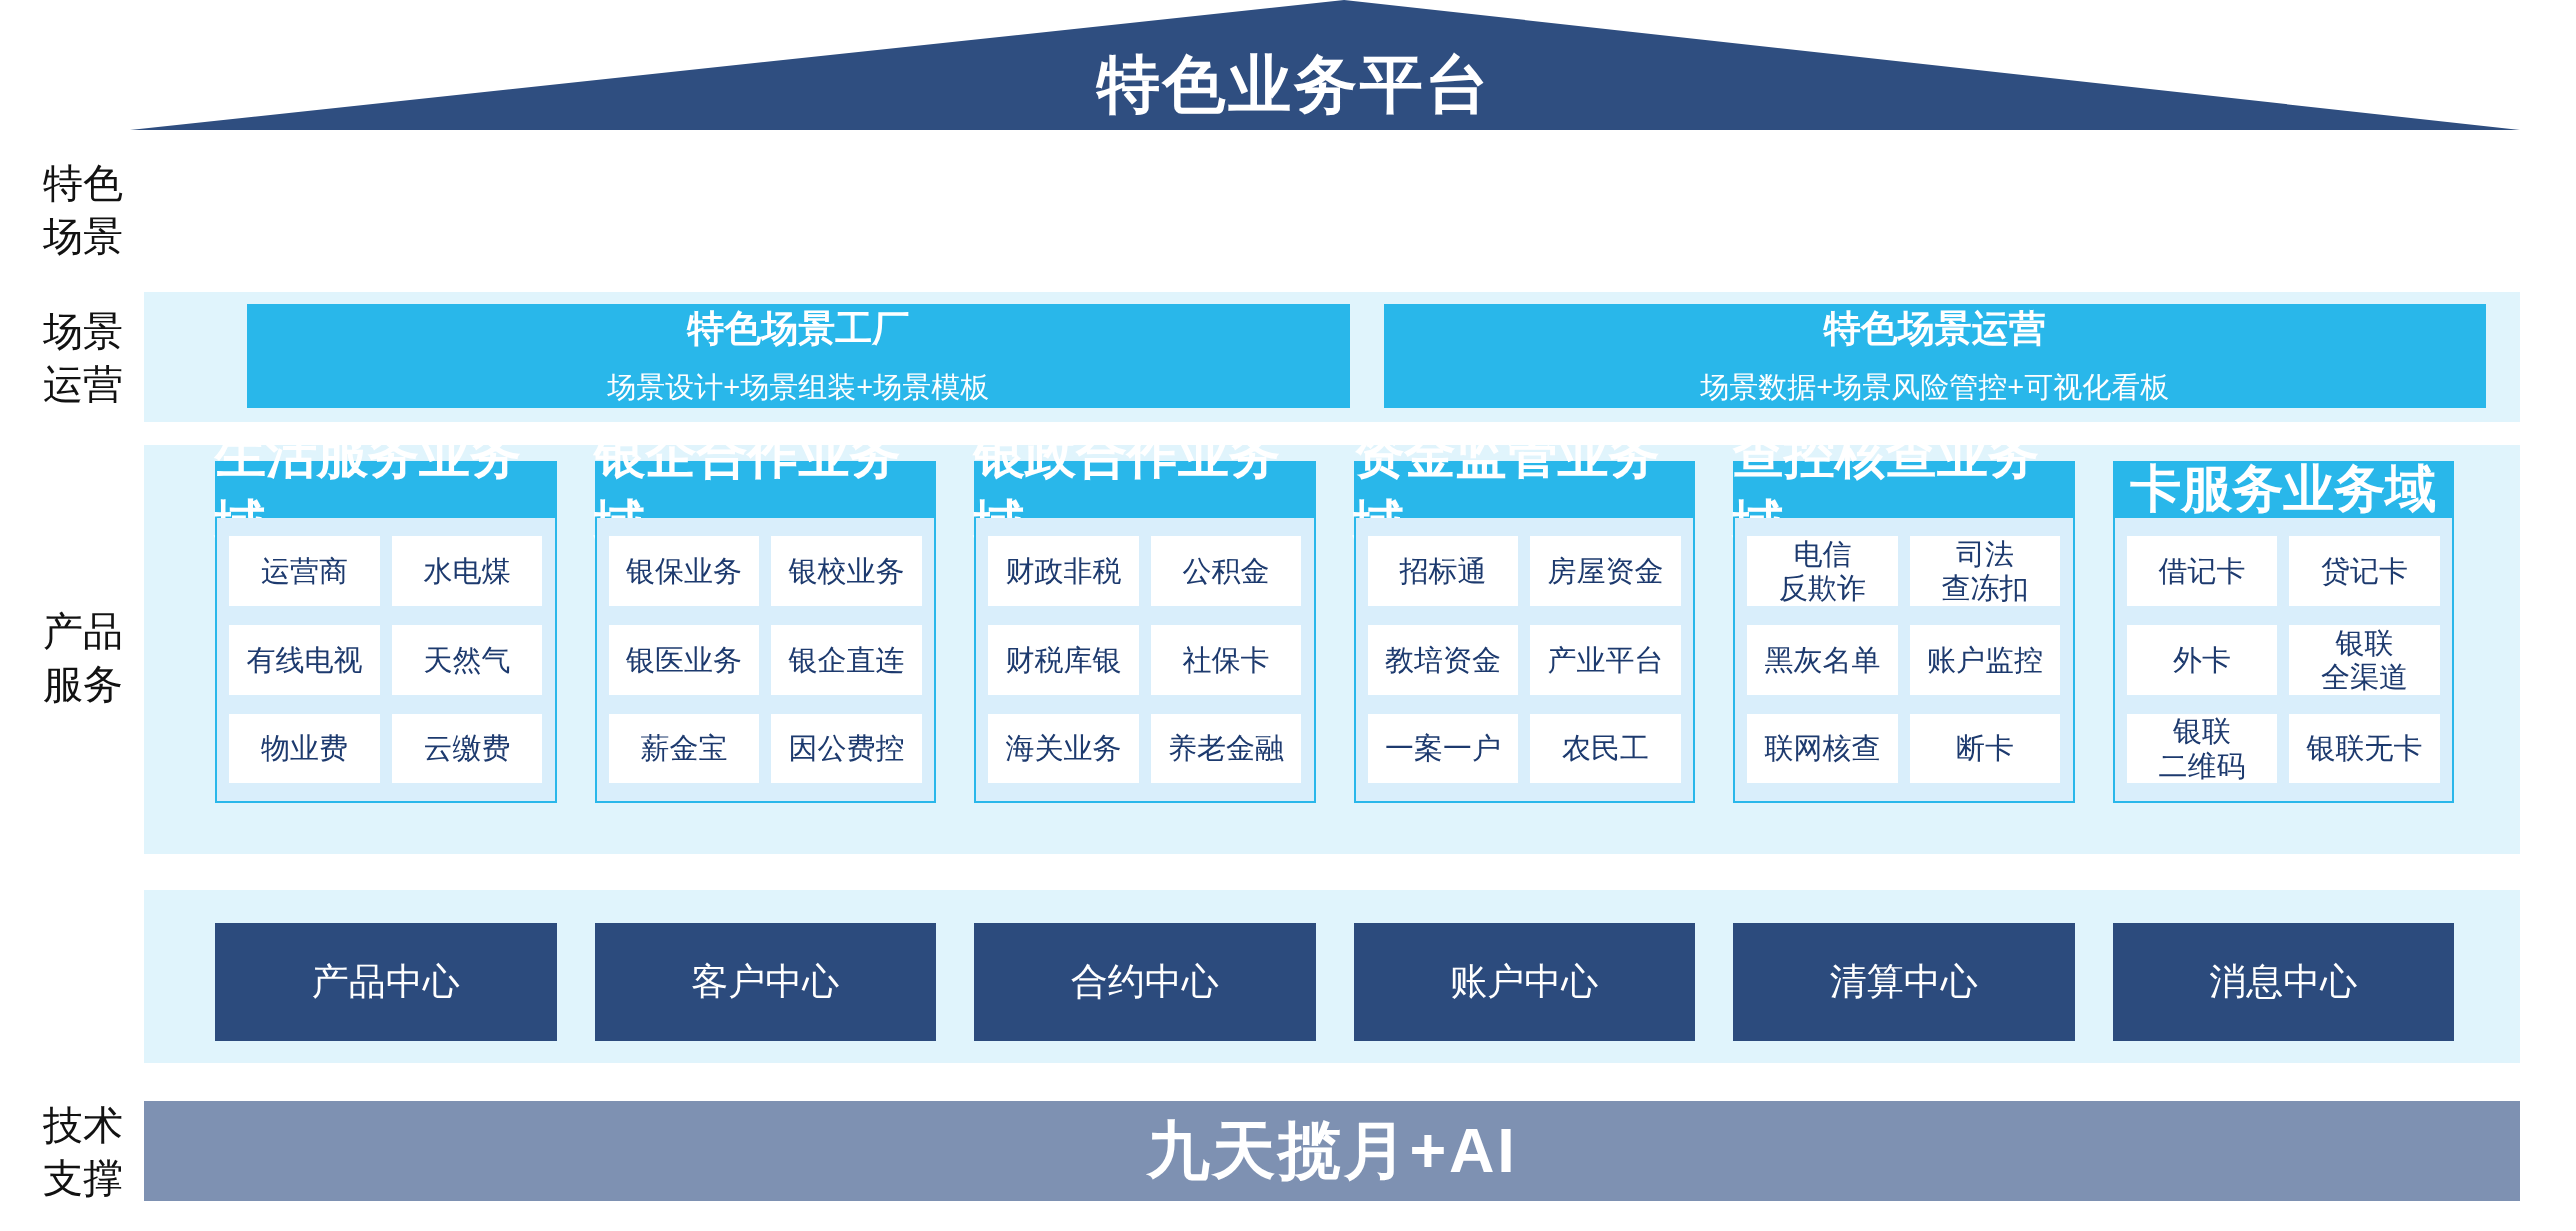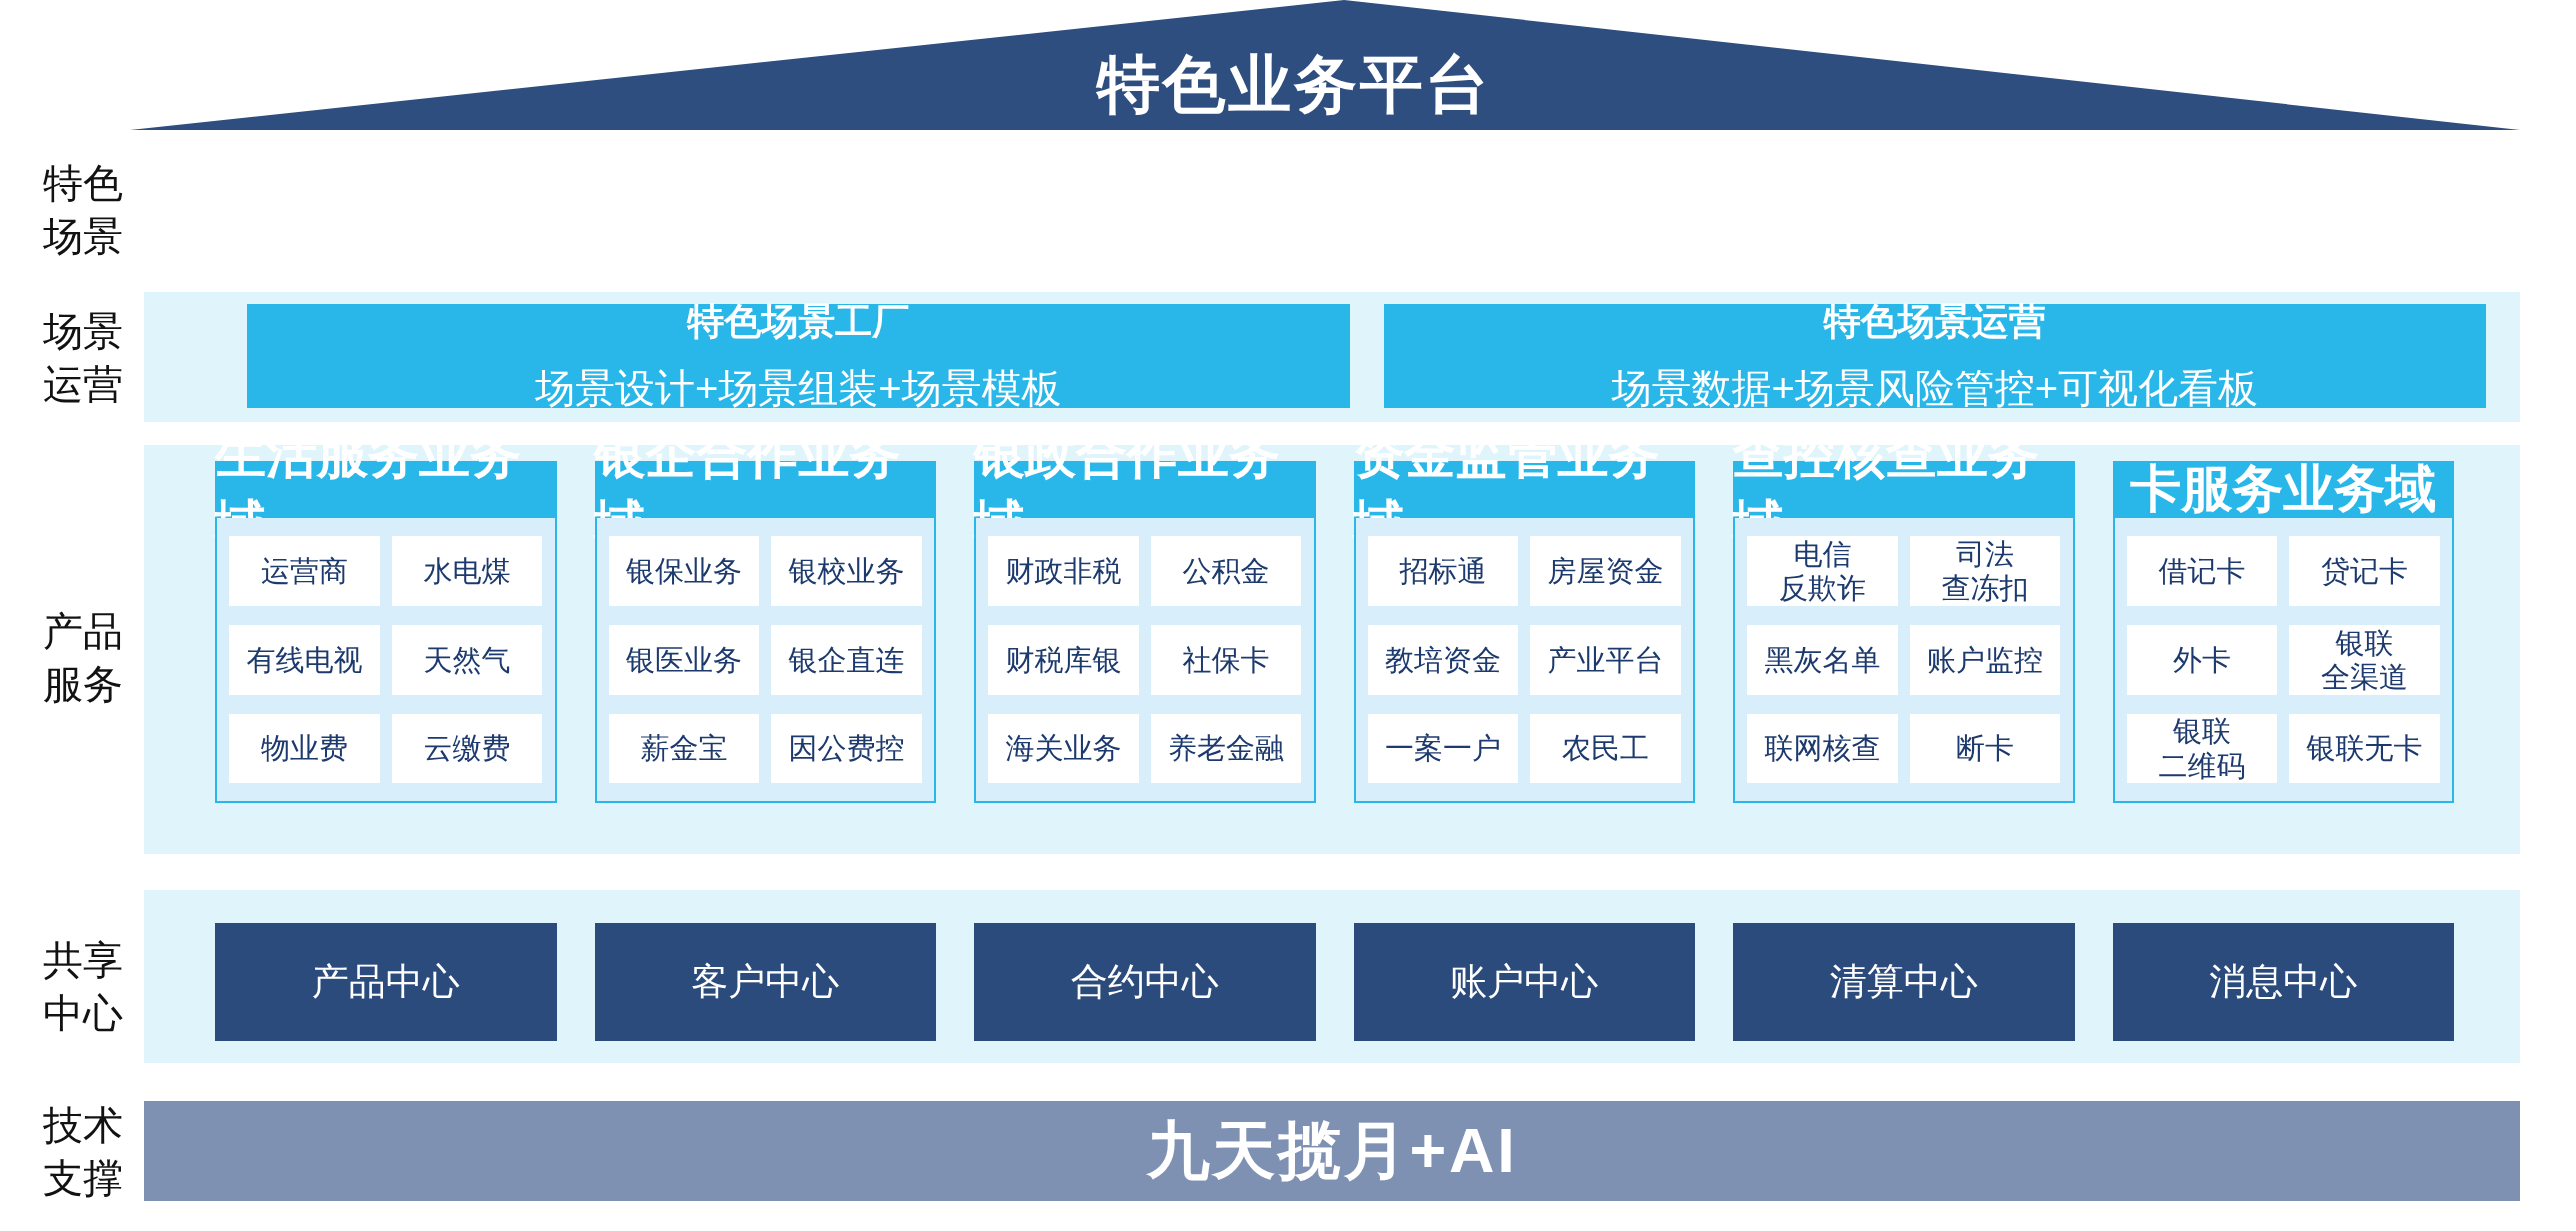--- a/index.html
+++ b/index.html
@@ -36,21 +36,21 @@
   }
   
   .band2{top:292px;height:130px;}
   .band2 .band-inner{top:12.3px;grid-template-columns:repeat(2,1fr);column-gap:34px;margin-left:32px;}
   .op-box{
     height:104px;background:#29b7ea;color:#ffffff;
     display:flex;flex-direction:column;align-items:center;justify-content:center;
     row-gap:13.7px;
   }
   .op-title{font-size:37px;font-weight:bold;}
-  .op-subtitle{font-size:40px;}
+  .op-subtitle{font-size:29px;}
   
   .band3{top:445px;height:409px;}
   .band3 .band-inner{top:16.4px;grid-template-columns:repeat(6,1fr);column-gap:38px;}
   .prod-col{display:flex;flex-direction:column;}
   .prod-header{
     height:57px;background:#29b7ea;color:#ffffff;
     display:flex;align-items:center;justify-content:center;
     font-size:51px;font-weight:bold;
   }
   .prod-body{
@@ -92,22 +92,20 @@
 
   <div class="roof"></div>
   <div class="roof-title">特色业务平台</div>
 
   <div class="gutter-label lbl-scene">特色
 场景</div>
   <div class="gutter-label lbl-op">场景
 运营</div>
   <div class="gutter-label lbl-prod">产品
 服务</div>
-  <div class="gutter-label lbl-shared">共享
-中心</div>
   <div class="gutter-label lbl-tech">技术
 支撑</div>
 
 
   <div class="band band2">
     <div class="band-inner">
       <div class="op-box">
         <div class="op-title">特色场景工厂</div>
         <div class="op-subtitle">场景设计+场景组装+场景模板</div>
       </div>

